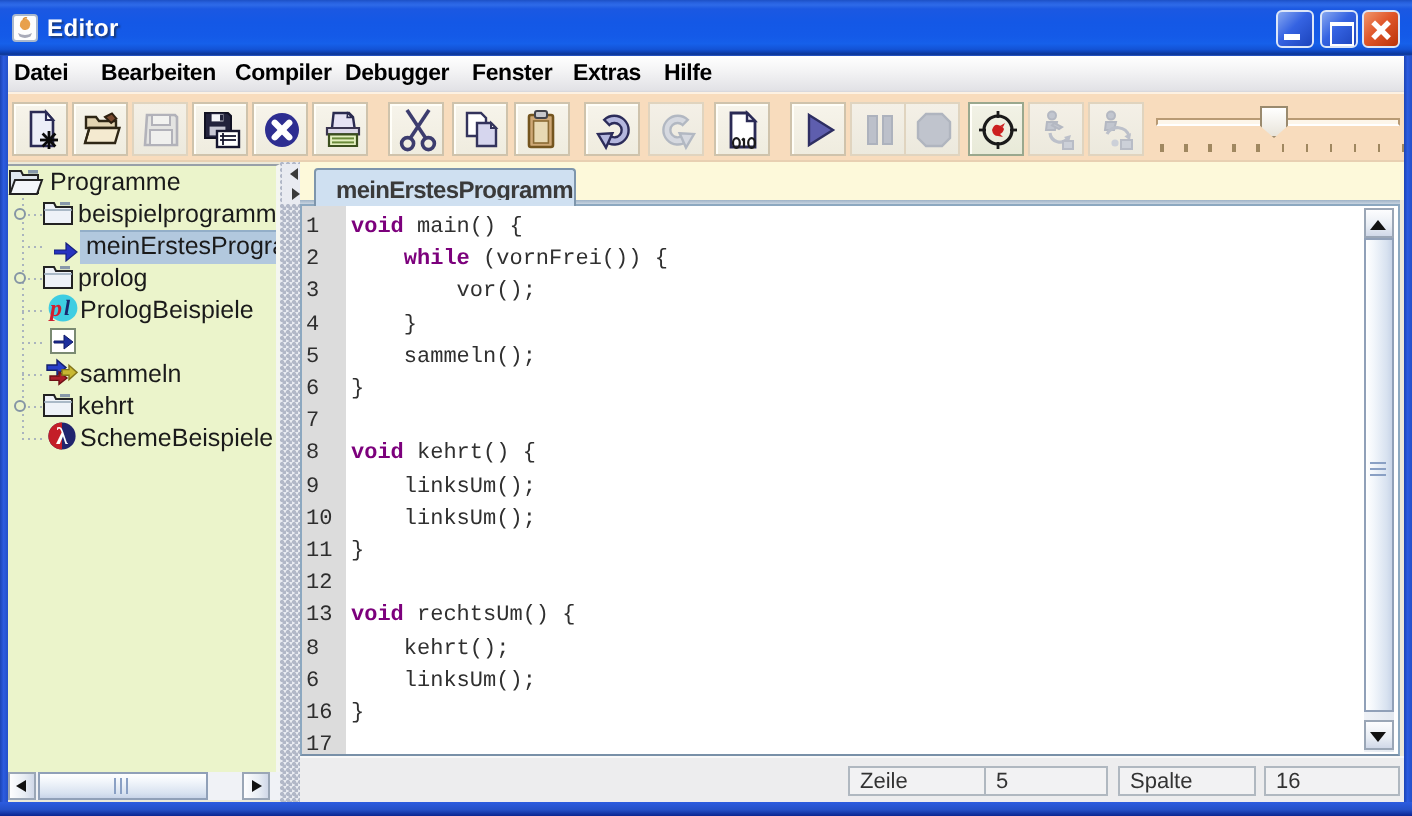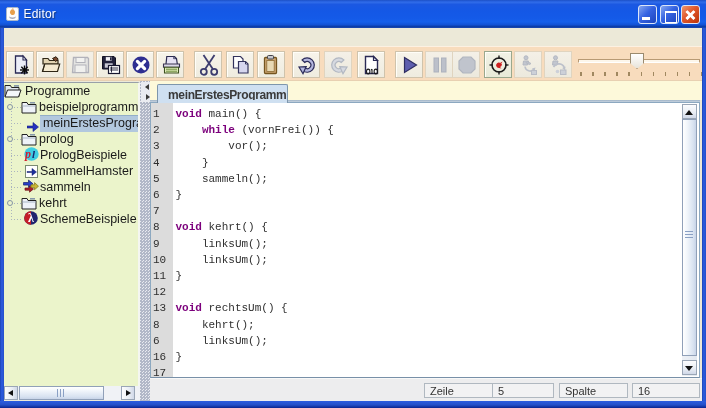--- a/index.html
+++ b/index.html
@@ -2,21 +2,21 @@
 <html><head>
 <meta charset="utf-8">
 <style>
 * { margin:0; padding:0; box-sizing:border-box; }
 html,body { width:706px; height:408px; overflow:hidden; }
 body { font-family:"Liberation Sans", sans-serif; }
 #win { position:absolute; left:0; top:0; width:706px; height:408px; background:#ece9d8; overflow:hidden; }
 #titlebar { position:absolute; left:0; top:0; width:706px; height:28px;
   background:linear-gradient(180deg,#1d50c5 0%,#2862e0 5%,#2e6ae8 9%,#1b58e2 16%,#1458e6 40%,#145ae8 65%,#1660ea 78%,#1353d6 88%,#0d3fae 94%,#0c3795 97%,#2a5ad0 100%);
 }
-#titletext { position:absolute; left:23.5px; top:7px; color:#fff; font-weight:normal; font-size:12px; letter-spacing:0.2px; text-shadow:1px 1px 1px #1a3a7a; }
+#titletext { position:absolute; left:23.5px; top:7px; color:#fff; font-weight:bold; font-size:12px; letter-spacing:0.2px; text-shadow:1px 1px 1px #1a3a7a; }
 .tbtn { position:absolute; top:5px; width:19px; height:19px; border-radius:3px; border:1px solid #dce6f8; }
 #btnmin { left:638px; background:linear-gradient(135deg,#86a7f0 0%,#3563e2 45%,#1c44bc 100%); }
 #btnmax { left:660px; background:linear-gradient(135deg,#86a7f0 0%,#3563e2 45%,#1c44bc 100%); }
 #btnclose { left:681px; background:linear-gradient(135deg,#f0976d 0%,#e0572b 45%,#bb3309 100%); }
 #btnmin::after { content:""; position:absolute; left:3px; bottom:3px; width:8px; height:3px; background:#fff; }
 #btnmax::after { content:""; position:absolute; left:4px; top:4.5px; width:10px; height:9px; border:1.3px solid #fff; border-top-width:2.8px; }
 #btnclose::after { content:"\2715"; position:absolute; left:0; top:0.5px; width:100%; text-align:center; color:#fff; font-weight:bold; font-size:13.5px; -webkit-text-stroke:0.8px #fff; }
 #bl, #br { position:absolute; top:28px; width:4px; height:374px; background:linear-gradient(90deg,#1c44b4,#2c5ce0 45%,#2450c8); z-index:50;}
 #bl { left:0; } #br { left:702px; }
 #bb { position:absolute; left:0; top:401px; width:706px; height:7px; background:linear-gradient(180deg,#2c5ce0,#2450c8 55%,#0a2490 100%); z-index:50;}
@@ -66,20 +66,29 @@
     <rect x="0.5" y="0.5" width="12" height="13" rx="1.5" fill="#fdfdfd" stroke="#aab8cc"></rect>
     <path d="M3 9.5 q3.5 2 7 0 l-0.8 1.8 q-2.7 1.4 -5.4 0 z" fill="#a8aab8"></path>
     <path d="M4.5 3.5 q-1.5 2.5 0.8 4.2 q2.5 0.8 3.4 -0.8 q1.2 -2.5 -0.8 -4.2 q-1.7 -0.8 -3.4 0.8 z" fill="#e8a04c"></path>
     <path d="M5.5 2.8 q0.8 -1.2 2 -0.8" fill="none" stroke="#d88c30" stroke-width="0.8"></path>
   </svg>
   <div id="titletext">Editor</div>
   <div id="btnmin" class="tbtn"></div>
   <div id="btnmax" class="tbtn"></div>
   <div id="btnclose" class="tbtn"></div>
 </div>
+<div id="menubar">
+  <span style="left:3px">Datei</span>
+  <span style="left:46.5px">Bearbeiten</span>
+  <span style="left:113.5px">Compiler</span>
+  <span style="left:168.5px">Debugger</span>
+  <span style="left:232px">Fenster</span>
+  <span style="left:282.5px">Extras</span>
+  <span style="left:328px">Hilfe</span>
+</div>
 <div id="toolbar">
 <div class="tb" style="left:2px;width:28px">
         <svg width="22" height="22" viewBox="0 0 22 22">
 <path d="M5.5 2 h7.5 l3.5 4 v13 h-11 z" fill="#eceef8" stroke="#2a2a55" stroke-width="1.3"></path>
 <path d="M13 2 l3.5 4 h-3.5 z" fill="#fff" stroke="#2a2a55" stroke-width="1.1"></path>
 <g stroke="#0a0a0a" stroke-width="1.4">
             <line x1="14.5" y1="11.5" x2="14.5" y2="20.5"></line>
             <line x1="10" y1="16" x2="19" y2="16"></line>
             <line x1="11.3" y1="12.8" x2="17.7" y2="19.2"></line>
             <line x1="17.7" y1="12.8" x2="11.3" y2="19.2"></line>
@@ -301,21 +310,20 @@
 <div class="ticon" style="left:20px;top:128px"><svg width="14" height="14" viewBox="0 0 14 14">
 <circle cx="7" cy="7" r="6.8" fill="#20246e"></circle>
 <path d="M7 0.2 a6.8 6.8 0 0 0 0 13.6 z" fill="#c41e28"></path>
 <text x="4" y="11" font-size="12" font-weight="bold" fill="#fff" font-family="Liberation Serif,serif">λ</text>
 </svg></div>
 <div class="trow" style="left:21px;top:1px">Programme</div>
 <div class="trow" style="left:35px;top:17px">beispielprogramm</div>
 <div class="trow" style="left:39px;top:33px">meinErstesProgramm</div>
 <div class="trow" style="left:35px;top:49px">prolog</div>
 <div class="trow" style="left:36px;top:65px">PrologBeispiele</div>
-<div class="trow" style="left:36px;top:81px">SammelHamster</div>
 <div class="trow" style="left:36px;top:97px">sammeln</div>
 <div class="trow" style="left:35px;top:113px">kehrt</div>
 <div class="trow" style="left:36px;top:129px">SchemeBeispiele</div>
 </div>
 <div id="treehsb">
 <div class="sbtn sbtnv" style="left:0;top:0;width:14px;height:14px"></div>
 <div class="sbarrow" style="left:4px;top:3.5px;border-top:3.5px solid transparent;border-bottom:3.5px solid transparent;border-right:5px solid #111;"></div>
 <div class="sbtn sbtnv" style="left:117px;top:0;width:14px;height:14px"></div>
 <div class="sbarrow" style="left:122px;top:3.5px;border-top:3.5px solid transparent;border-bottom:3.5px solid transparent;border-left:5px solid #111;"></div>
 <div id="hsbthumb"></div>

